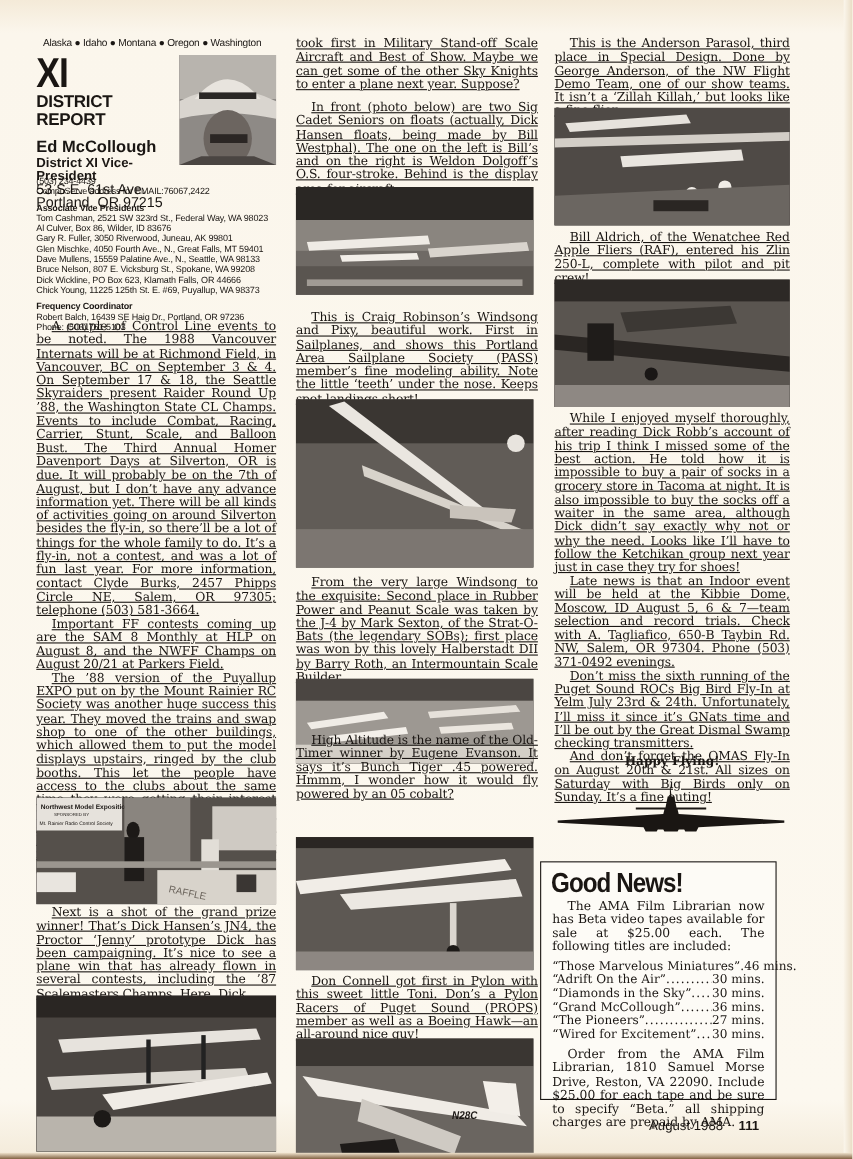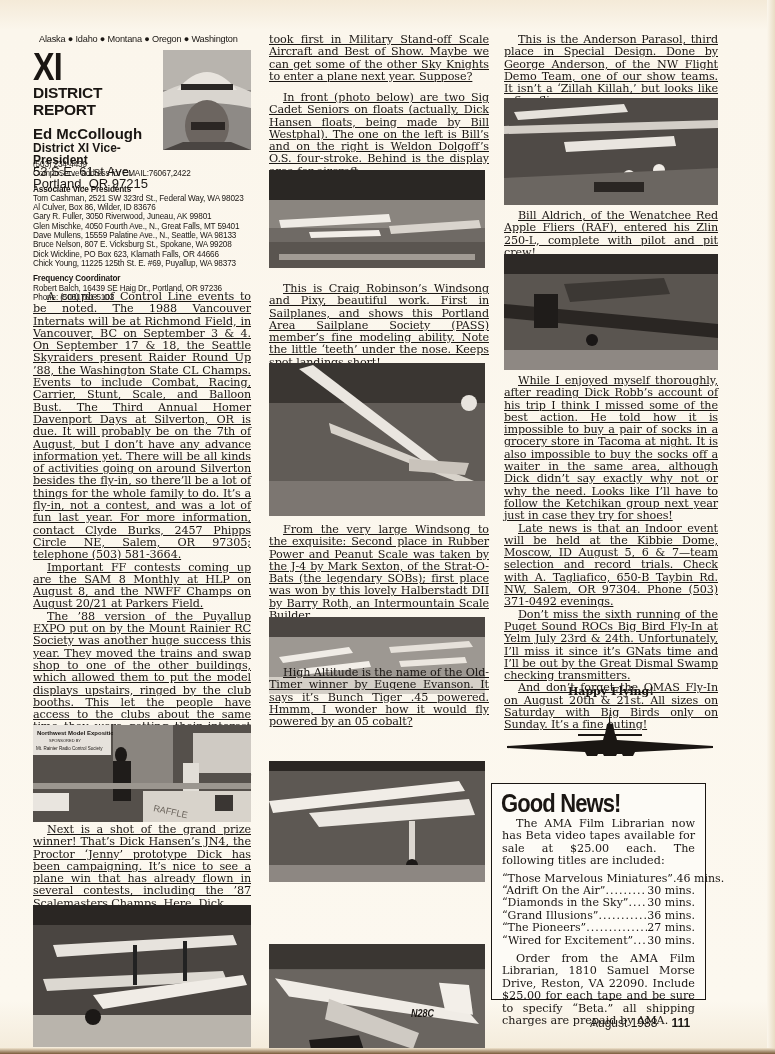--- a/index.html
+++ b/index.html
@@ -198,20 +198,23 @@
       <rect width="216" height="121" fill="#5d5853"></rect>
       <rect width="216" height="10" fill="#2a2623"></rect>
       <path d="M0 40 L190 20 L196 30 L4 52Z" fill="#f1ede7"></path>
       <path d="M40 52 L200 38 L206 54 L50 66Z" fill="#ece8e2"></path>
       <rect x="140" y="60" width="6" height="40" fill="#dcd7d0"></rect>
       <circle cx="143" cy="104" r="6" fill="#1c1917"></circle>
       <rect x="0" y="104" width="216" height="17" fill="#8d8782"></rect>
     </svg>
   </div>
 
+  <div class="col body-text" style="left:269px;top:886px;width:220px;">
+    <p>Don Connell got first in Pylon with this sweet little Toni. Don’s a Pylon Racers of Puget Sound (PROPS) member as well as a Boeing Hawk—an all-around nice guy!</p>
+  </div>
 
   <div class="photo" style="left:269px;top:944px;width:216px;height:121px;">
     <svg viewBox="0 0 216 106" preserveAspectRatio="none">
       <rect width="216" height="106" fill="#6a6560"></rect>
       <rect width="216" height="22" fill="#3a3632"></rect>
       <path d="M6 30 L200 60 L210 70 L20 46Z" fill="#f0ece6"></path>
       <path d="M60 48 L150 78 L144 92 L56 66Z" fill="#cfcac3"></path>
       <path d="M170 34 L200 36 L204 62 L176 58Z" fill="#f3efe9"></path>
       <path d="M40 84 L90 80 L96 96 L44 100Z" fill="#1e1b19"></path>
       <text x="142" y="64" font-size="9" font-style="italic" font-weight="bold" fill="#1a1613" font-family="Liberation Sans, sans-serif">N28C</text>
@@ -281,21 +284,21 @@
       <span class="tt">“Adrift On the Air”</span>
       <span class="dots"></span>
       <span class="tm">30 mins.</span>
     </div>
     <div class="tape">
       <span class="tt">“Diamonds in the Sky”</span>
       <span class="dots"></span>
       <span class="tm">30 mins.</span>
     </div>
     <div class="tape">
-      <span class="tt">“Grand Illusions”</span>
+      <span class="tt">“Grand McCollough”</span>
       <span class="dots"></span>
       <span class="tm">36 mins.</span>
     </div>
     <div class="tape">
       <span class="tt">“The Pioneers”</span>
       <span class="dots"></span>
       <span class="tm">27 mins.</span>
     </div>
     <div class="tape">
       <span class="tt">“Wired for Excitement”</span>

